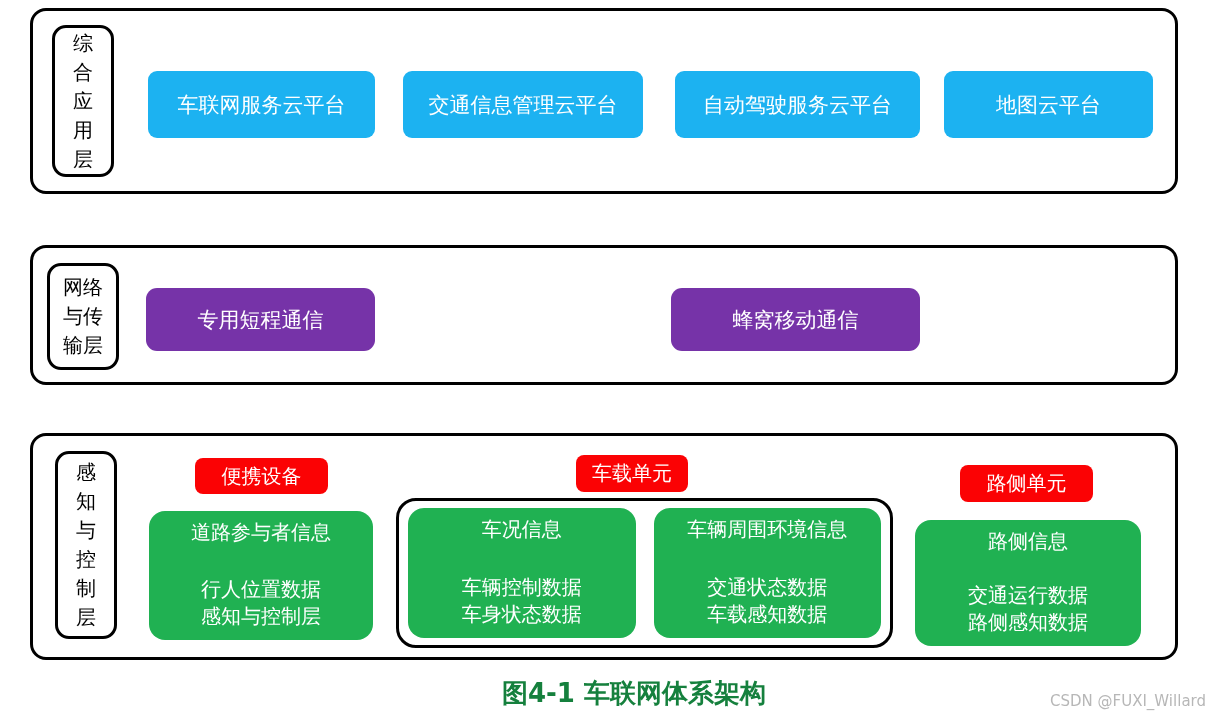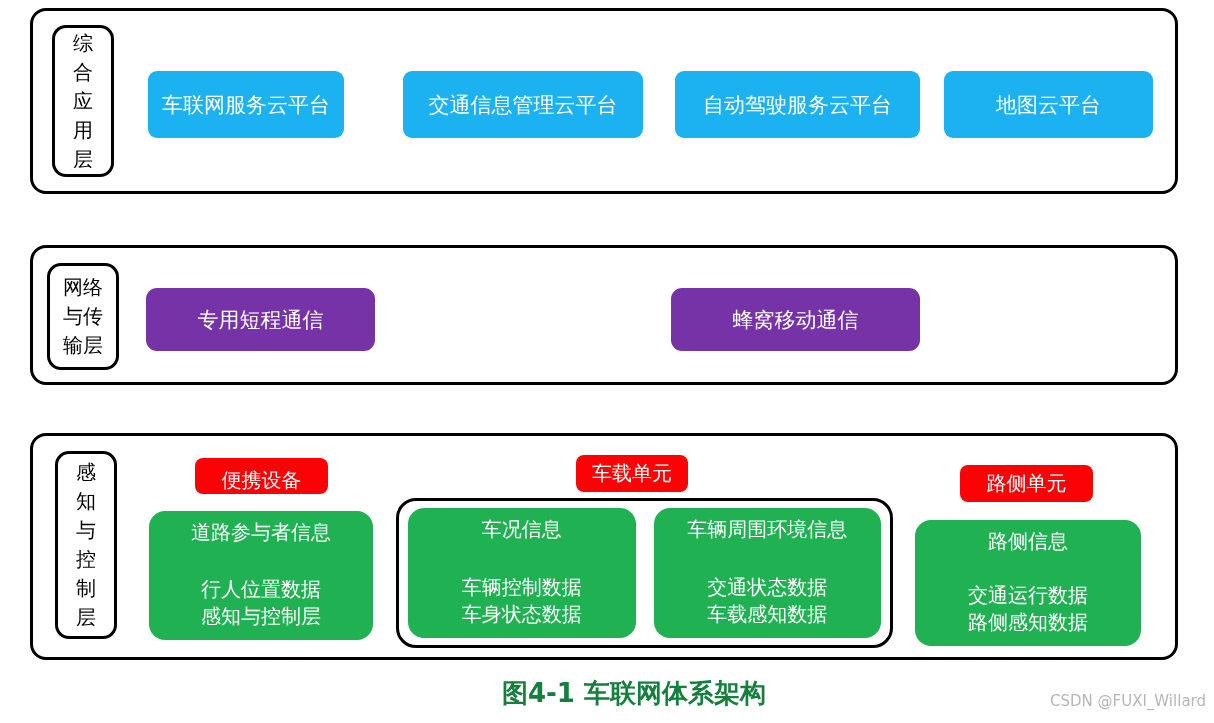--- a/index.html
+++ b/index.html
@@ -47,21 +47,21 @@
 </style>
 </head>
 <body>
 
 <div class="canvas">
 
   <div class="layer layer-app">
     <div class="vlabel vlabel-app">
       <span>综合应用层</span>
     </div>
-    <div class="pill pill-blue" style="left:115px;width:196px;">
+    <div class="pill pill-blue" style="left:115px;width:227px;">
       <span>车联网服务云平台</span>
     </div>
     <div class="pill pill-blue" style="left:370px;width:240px;">
       <span>交通信息管理云平台</span>
     </div>
     <div class="pill pill-blue" style="left:642px;width:245px;">
       <span>自动驾驶服务云平台</span>
     </div>
     <div class="pill pill-blue" style="left:911px;width:209px;">
       <span>地图云平台</span>
@@ -78,21 +78,21 @@
     <div class="pill pill-purple" style="left:638px;width:249px;">
       <span>蜂窝移动通信</span>
     </div>
   </div>
 
   <div class="layer layer-per">
     <div class="vlabel vlabel-per">
       <span>感知与控制层</span>
     </div>
 
-    <div class="tag-red" style="left:162px;top:22px;width:133px;height:36px;align-items:flex-end;">
+    <div class="tag-red" style="left:162px;top:22px;width:133px;height:36px;">
       <span>便携设备</span>
     </div>
     <div class="gbox" style="left:116px;top:75px;width:224px;height:129px;">
       <div class="gtitle">道路参与者信息</div>
       <div class="glines">
         <div>行人位置数据</div>
         <div>感知与控制层</div>
       </div>
     </div>
 

